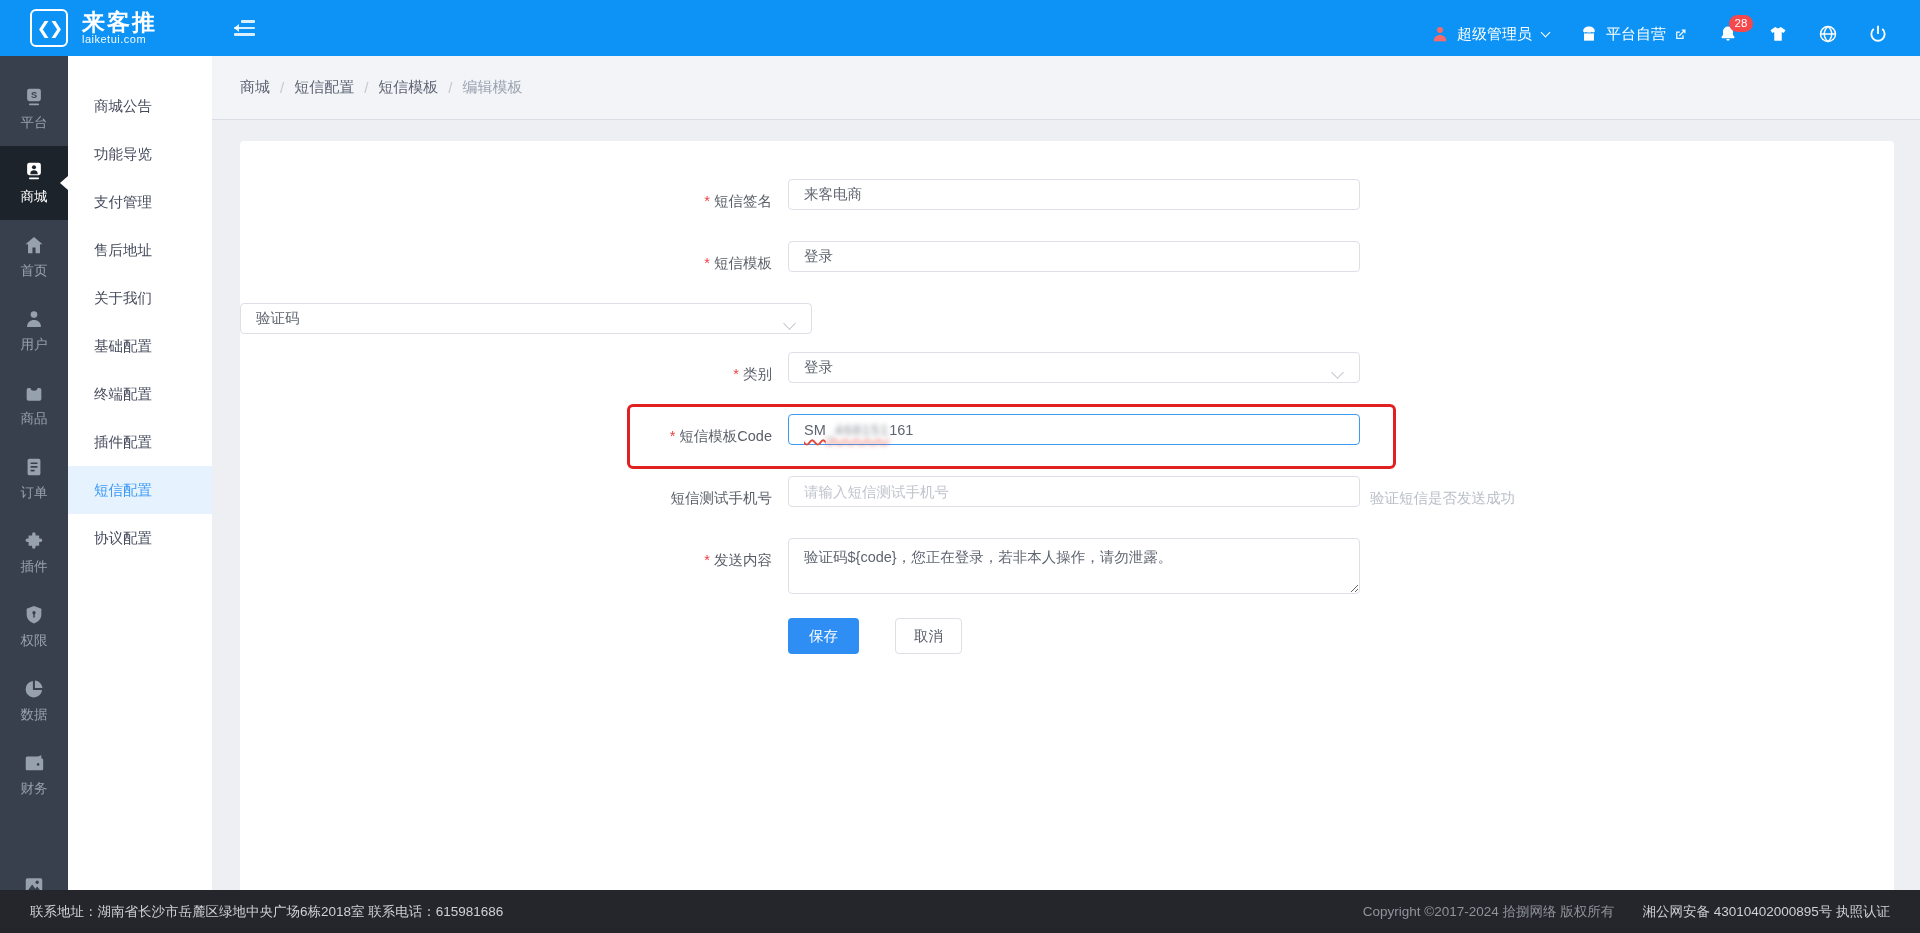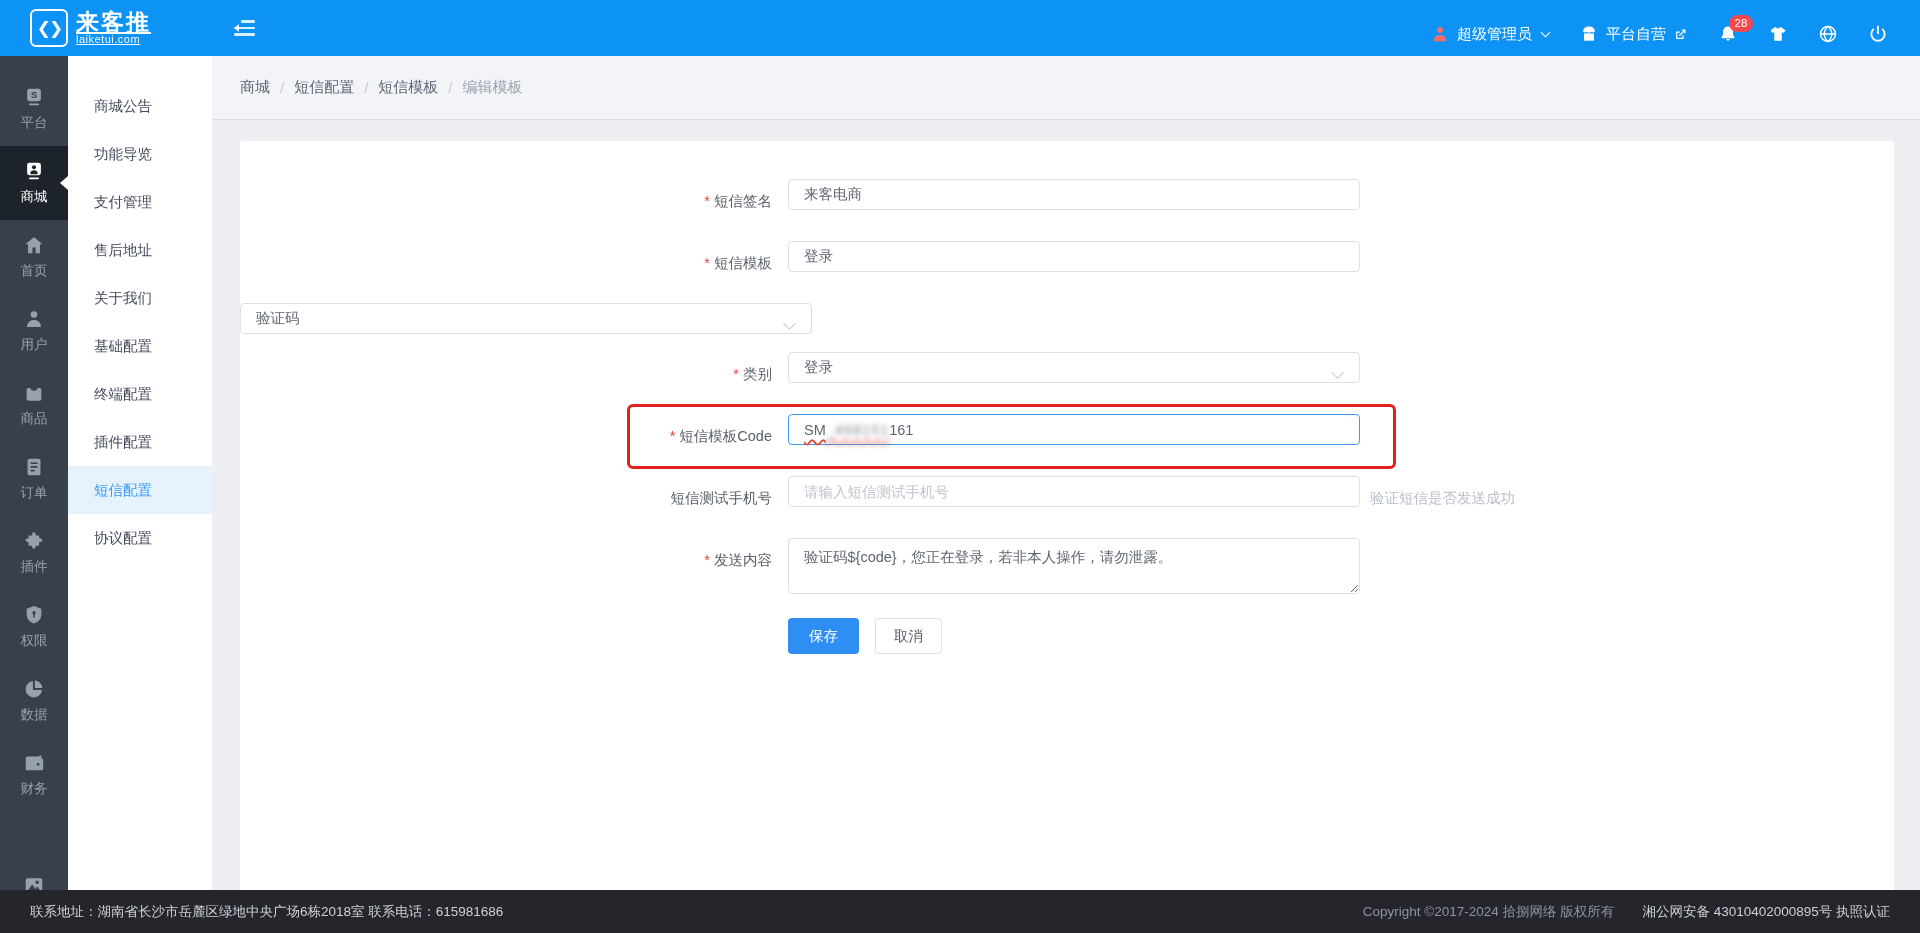--- a/index.html
+++ b/index.html
@@ -5,21 +5,21 @@
   * { margin:0; padding:0; box-sizing:border-box; }
   html,body { width:1920px; height:933px; overflow:hidden;
     font-family:"Liberation Sans","DejaVu Sans",sans-serif; }
   body { display:flex; flex-direction:column; background:#edeff3; }
 
   
   .header { height:56px; background:#0c93f5; display:flex; align-items:center; color:#fff; flex:0 0 auto; }
   .logo-block { display:flex; align-items:center; padding-left:30px; width:212px; flex:0 0 auto; }
   .logo-icon { width:38px; height:38px; border:2.5px solid #fff; border-radius:6px;
     display:flex; align-items:center; justify-content:center; font-size:17px; font-weight:bold; letter-spacing:-2px; }
-  .brand-text { margin-left:8px; line-height:1.05;text-decoration:underline; }
+  .brand-text { margin-left:14px; line-height:1.05; }
   .brand-name { font-size:23px; font-weight:bold; letter-spacing:2px; }
   .brand-domain { font-size:11px; opacity:.95; letter-spacing:.5px; }
   .fold-icon { width:21px; height:16px; position:relative; margin-left:22px; cursor:pointer; }
   .fold-icon .bar { position:absolute; right:0; height:2.6px; background:rgba(255,255,255,.85); border-radius:1px; width:14px; }
   .fold-icon .b1 { top:0; }
   .fold-icon .b2 { top:6.5px; width:21px; }
   .fold-icon .b3 { top:13px; width:21px; }
   .fold-icon .tri { position:absolute; left:0; top:4px; width:0; height:0;
     border-top:4px solid transparent; border-bottom:4px solid transparent; border-right:5px solid rgba(255,255,255,.85); }
 
@@ -74,21 +74,21 @@
   .caret { position:absolute; right:18px; top:16px; width:9px; height:9px;
     border-right:1.6px solid #c0c4cc; border-bottom:1.6px solid #c0c4cc; transform:rotate(45deg); }
   .code-box { display:flex; align-items:center; border-color:#3d9af5; }
   .squiggle { text-decoration:underline; text-decoration-style:wavy; text-decoration-color:#e0483e;
     text-decoration-thickness:1.5px; text-underline-offset:4px; }
   .masked { filter:blur(2.6px); opacity:.75; letter-spacing:1px; }
   .red-highlight { position:absolute; left:387px; top:-10px; width:769px; height:65px;
     border:3px solid #e12020; border-radius:6px; pointer-events:none; }
   .fhint { margin-left:10px; color:#b9bec7; font-size:14.5px; line-height:44px; white-space:nowrap; }
   .tbox { height:56px; padding:8px 15px; line-height:1.5; resize:both; display:block; }
-  .btn-row { margin-left:548px; margin-top:24px; display:flex; gap:16px; }
+  .btn-row { margin-left:548px; margin-top:24px; display:flex; gap:36px; }
   .btn { height:36px; border-radius:4px; font-size:14.5px; cursor:pointer; font-family:inherit; }
   .btn-primary { background:#2f8ef4; color:#fff; border:none; padding:0 21px; }
   .btn-default { background:#fff; color:#5a6068; border:1px solid #dcdfe6; padding:0 18px;text-align:right; }
 
   
   .footer { height:43px; background:#24262b; display:flex; align-items:center; padding:0 30px;
     font-size:13.5px; flex:0 0 auto;gap:8px; }
   .footer-left { color:#cdd0d5; }
   .footer-right { margin-left:auto; display:flex; align-items:center; gap:28px; }
   .copyright { color:#8f939b; }

